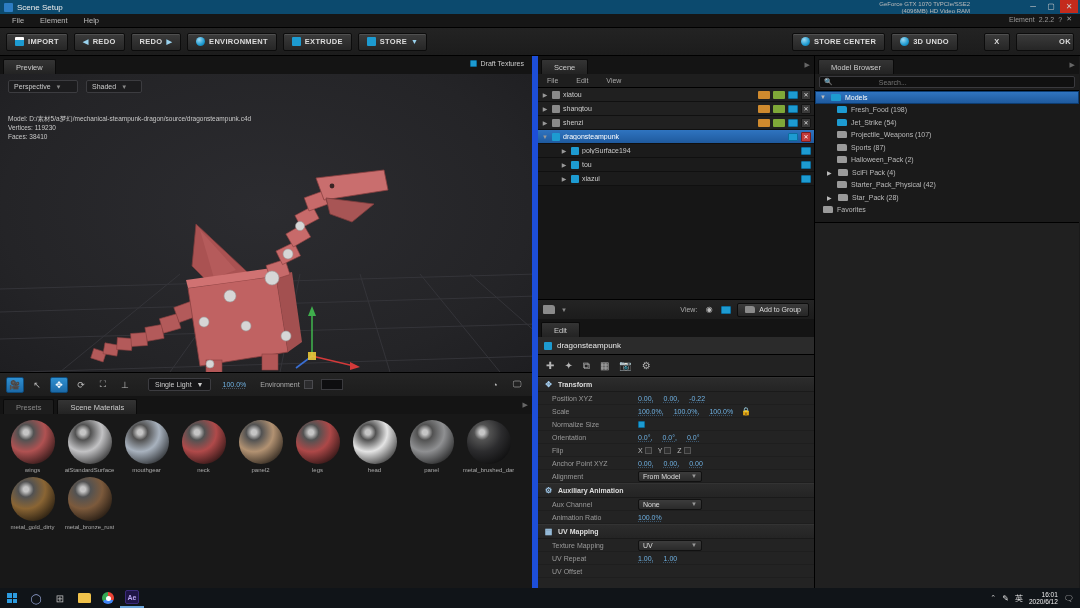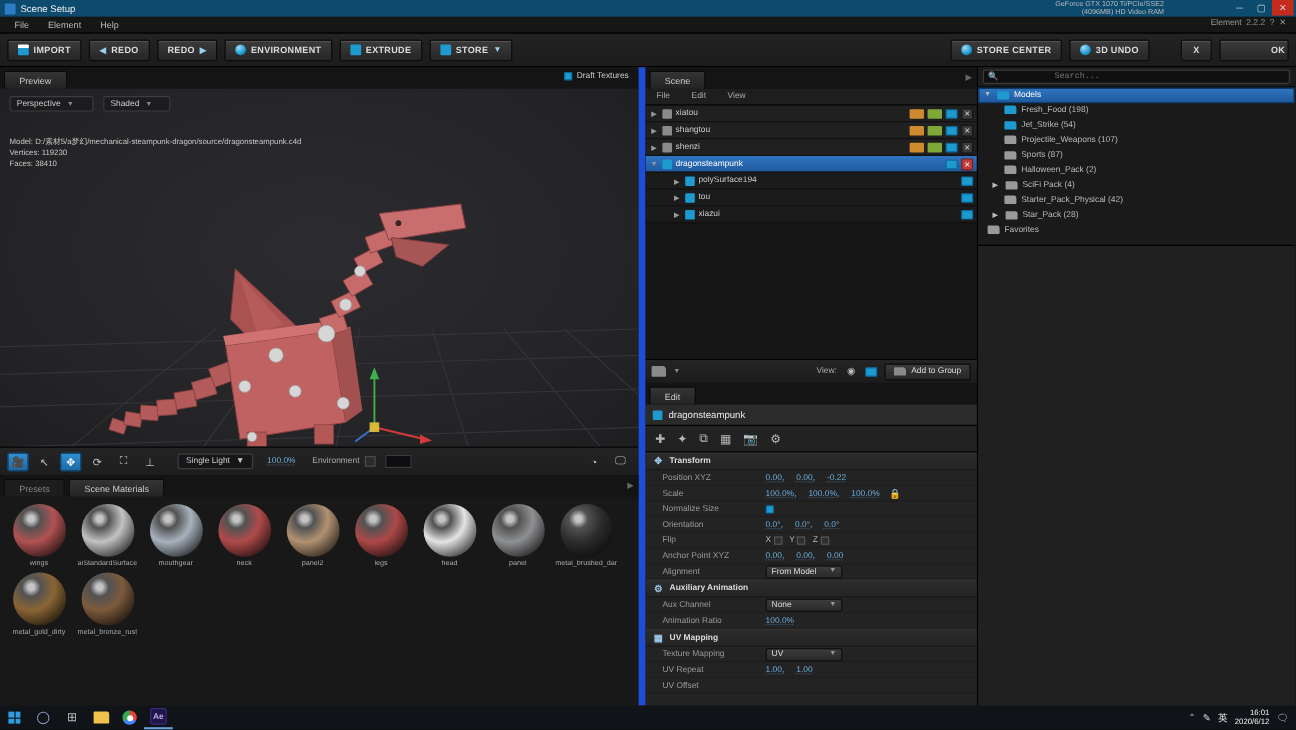--- a/index.html
+++ b/index.html
@@ -130,21 +130,21 @@
   .pdd .caret { font-size:6px; color:#999; }
   .lock { color:#6fb1e2; font-size:8px; margin-left:8px; }
   .flipbox { width:7px; height:7px; background:#2e2e2e; border:1px solid #555; margin:0 6px 0 2px; }
 
   
   .search-row { height:17px; background:#1c1c1c; display:flex; align-items:center; padding:2px 4px;
     border-bottom:1px solid #000; }
   .search-box { flex:1; height:12px; background:#101010; border:1px solid #3a3a3e; border-radius:2px;
     color:#888; font-size:7px; padding:0 4px; display:flex; align-items:center; gap:4px; }
   .search-box input { background:transparent; border:none; outline:none; color:#aaa; font-size:7px;
-    width:100%; font-family:Liberation Mono, monospace;padding-left:42px; }
+    width:100%; font-family:Liberation Sans, sans-serif;padding-left:42px; }
   .mb-tree { background:#1a1a1a; padding-bottom:2px; }
   .mbrow { height:12.5px; display:flex; align-items:center; gap:4px; font-size:7px; color:#ccc; padding:0 4px; }
   .mbrow.root { background:linear-gradient(#2f74c0,#1f5a9e); color:#fff; border:1px solid #0d3c70; }
   .mbrow .twisty { width:7px; font-size:6px; color:#bbb; }
   .mbrow.item { padding-left:22px; color:#bbb; }
   .fold { width:10px; height:7px; background:#9a9a9a; border-radius:1px 2px 1px 1px; }
   .fold.blue { background:#1d9bd1; }
   .mb-empty { flex:1; background:#202020; border-top:1px solid #000; margin-top:4px; }
 
   
@@ -601,20 +601,24 @@
             <span>1.00</span>
           </div>
         </div>
         <div class="prow">
           <span class="plabel">UV Offset</span>
         </div>
       </div>
     </div>
 
     <div class="col-right">
+      <div class="tabbar">
+        <div class="tab">Model Browser</div>
+        <span class="tab-chev">▶</span>
+      </div>
       <div class="search-row">
         <div class="search-box">
           <span style="font-size:7px; color:#777;">🔍</span>
           <input placeholder="Search..." style="">
         </div>
       </div>
       <div class="mb-tree">
         <div class="mbrow root">
           <span class="twisty">▼</span>
           <span class="fold blue"></span>

